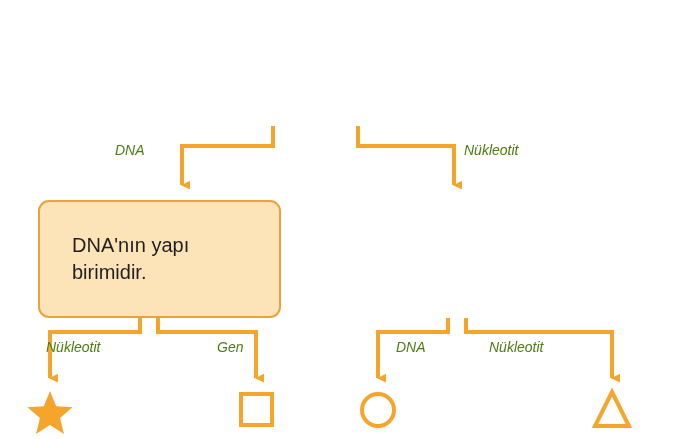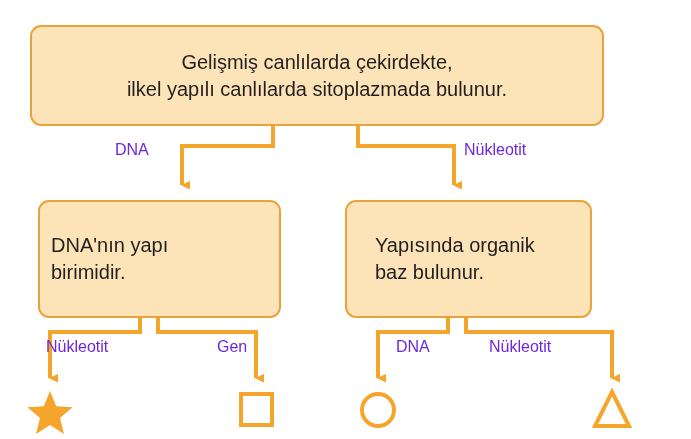--- a/index.html
+++ b/index.html
@@ -49,35 +49,36 @@
     left: 30px;
     top: 25px;
     width: 574px;
     height: 101px;
   }
   #box-left {
     left: 38px;
     top: 200px;
     width: 243px;
     height: 118px;
-    padding-left: 11px;
+    padding-left: 32px;
   }
   #box-right {
     left: 345px;
     top: 200px;
     width: 247px;
     height: 118px;
     padding-left: 28px;
   }
   .edge-label {
     position: absolute;
-    color: #6d28d9;
-    font-size: 16px;
+    color: #4d7c0f;
+    font-size: 14px;
     line-height: 22px;
     white-space: nowrap;
+    font-style: italic;
   }
   #label-dna-top   { left: 115px; top: 139px; }
   #label-nuk-top   { left: 464px; top: 139px; }
   #label-nuk-b1    { left: 46px;  top: 336px; }
   #label-gen-b1    { left: 217px; top: 336px; }
   #label-dna-b2    { left: 396px; top: 336px; }
   #label-nuk-b2    { left: 489px; top: 336px; }
 </style>
 </head>
 <body>
@@ -105,34 +106,26 @@
 
     <path d="M50,391 L56.2,406.3 L72.6,407.3 L60,418 L64,434 L50,425 L36,434 L40,418 L27.4,407.3 L43.8,406.3 Z" fill="#f5a52b" stroke="none"></path>
 
     <rect x="241" y="394" width="31" height="31" fill="none" stroke="#f5a52b" stroke-width="4"></rect>
 
     <circle cx="378" cy="410" r="16" fill="none" stroke="#f5a52b" stroke-width="4"></circle>
 
     <path d="M612,392 L629,426 L595,426 Z" fill="none" stroke="#f5a52b" stroke-width="4" stroke-linejoin="miter"></path>
   </svg>
 
-  <div class="node-box" id="box-root">
-    <div class="node-text">Gelişmiş canlılarda çekirdekte,
-ilkel yapılı canlılarda sitoplazmada bulunur.</div>
-  </div>
 
   <div class="node-box left-align" id="box-left">
     <div class="node-text left">DNA'nın yapı
 birimidir.</div>
   </div>
 
-  <div class="node-box left-align" id="box-right">
-    <div class="node-text left">Yapısında organik
-baz bulunur.</div>
-  </div>
 
   <div class="edge-label" id="label-dna-top">DNA</div>
   <div class="edge-label" id="label-nuk-top">Nükleotit</div>
   <div class="edge-label" id="label-nuk-b1">Nükleotit</div>
   <div class="edge-label" id="label-gen-b1">Gen</div>
   <div class="edge-label" id="label-dna-b2">DNA</div>
   <div class="edge-label" id="label-nuk-b2">Nükleotit</div>
 
 </div>
 

